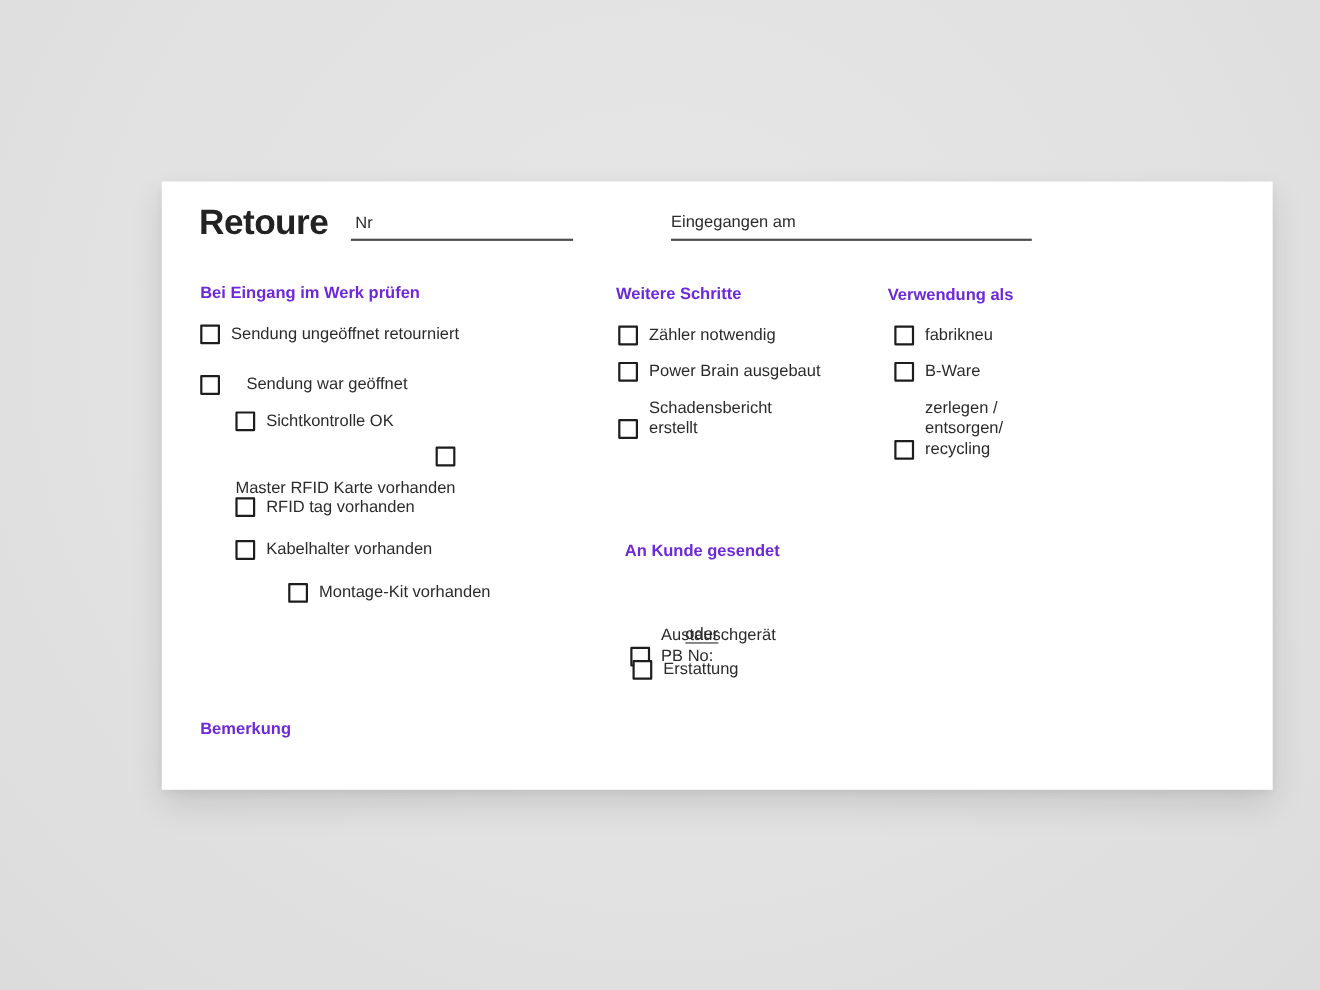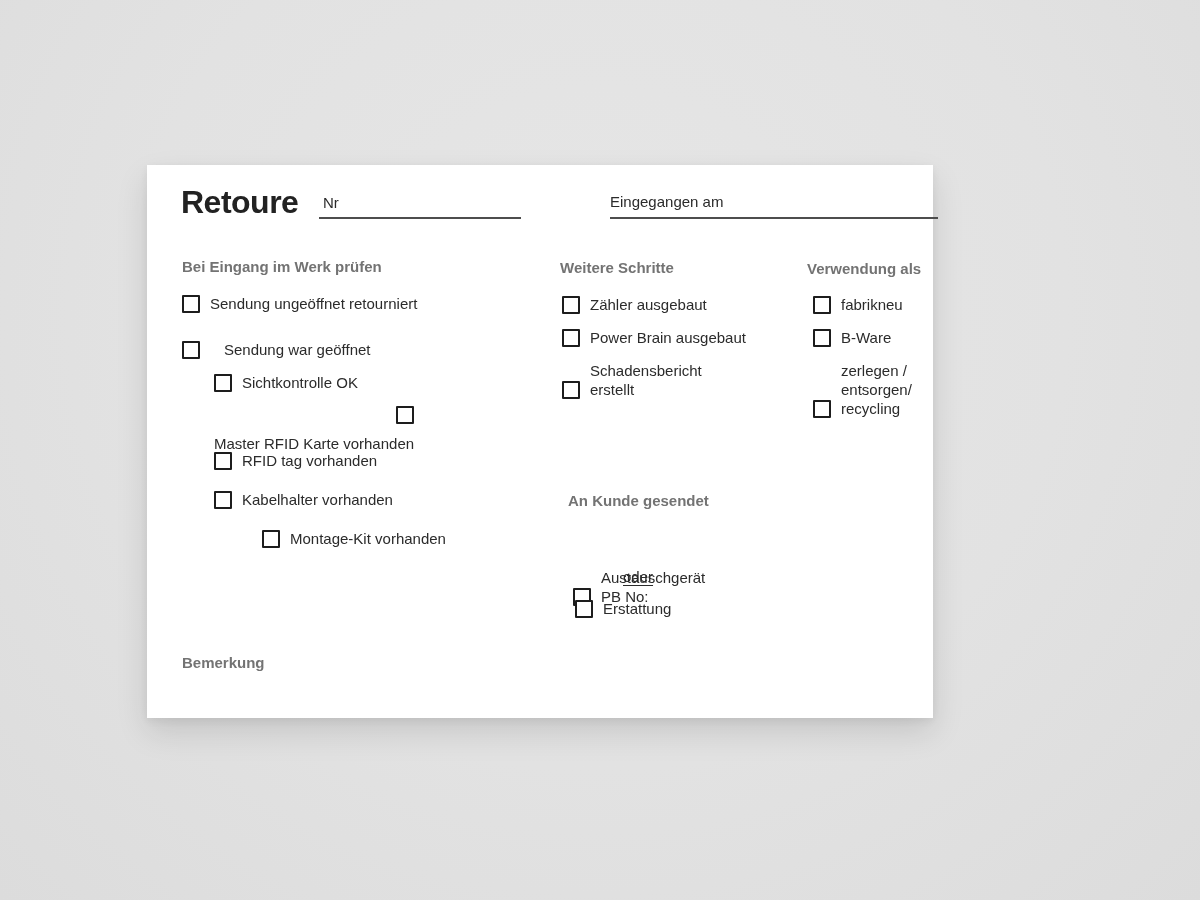--- a/index.html
+++ b/index.html
@@ -6,21 +6,21 @@
   html, body { width: 1200px; height: 900px; overflow: hidden; }
   body {
     font-family: "Liberation Sans", "DejaVu Sans", sans-serif;
     background: radial-gradient(ellipse at 50% 35%, #e6e6e6 0%, #e2e2e2 55%, #dcdcdc 100%);
     position: relative;
     color: #2b2b2b;
   }
   .card {
     position: absolute;
     left: 147px; top: 165px;
-    width: 786px; height: 553px;
+    width: 1010px; height: 553px;
     background: #ffffff;
     box-shadow: 0 14px 30px rgba(0,0,0,0.12), 0 3px 8px rgba(0,0,0,0.06);
   }
   .abs { position: absolute; }
   .form-title {
     font-size: 32px;
     font-weight: 600;
     letter-spacing: -0.5px;
     color: #222222;
   }
@@ -28,21 +28,21 @@
     font-size: 15px;
     color: #2b2b2b;
   }
   .rule {
     height: 2px;
     background: #4d4d4d;
   }
   .col-heading {
     font-size: 15px;
     font-weight: 700;
-    color: #737373;
+    color: #6d28d9;
     white-space: nowrap;
   }
   .check-row {
     display: flex;
     align-items: flex-end;
     gap: 10px;
   }
   .checkbox {
     width: 18px; height: 18px;
     border: 2px solid #1d1d1d;
@@ -114,21 +114,21 @@
     <div class="check-label">Montage-Kit vorhanden</div>
   </div>
 
 
   <div class="abs col-heading" style="left:35px; top:489px;">Bemerkung</div>
 
   <div class="abs col-heading" style="left:413px; top:94px;">Weitere Schritte</div>
 
   <div class="abs check-row" style="left:415px; top:130px;">
     <div class="checkbox"></div>
-    <div class="check-label">Zähler ausgebaut</div>
+    <div class="check-label">Zähler notwendig</div>
   </div>
 
   <div class="abs check-row" style="left:415px; top:163px;">
     <div class="checkbox"></div>
     <div class="check-label">Power Brain ausgebaut</div>
   </div>
 
   <div class="abs check-row" style="left:415px; top:196px;">
     <div class="checkbox"></div>
     <div class="check-label">Schadensbericht

